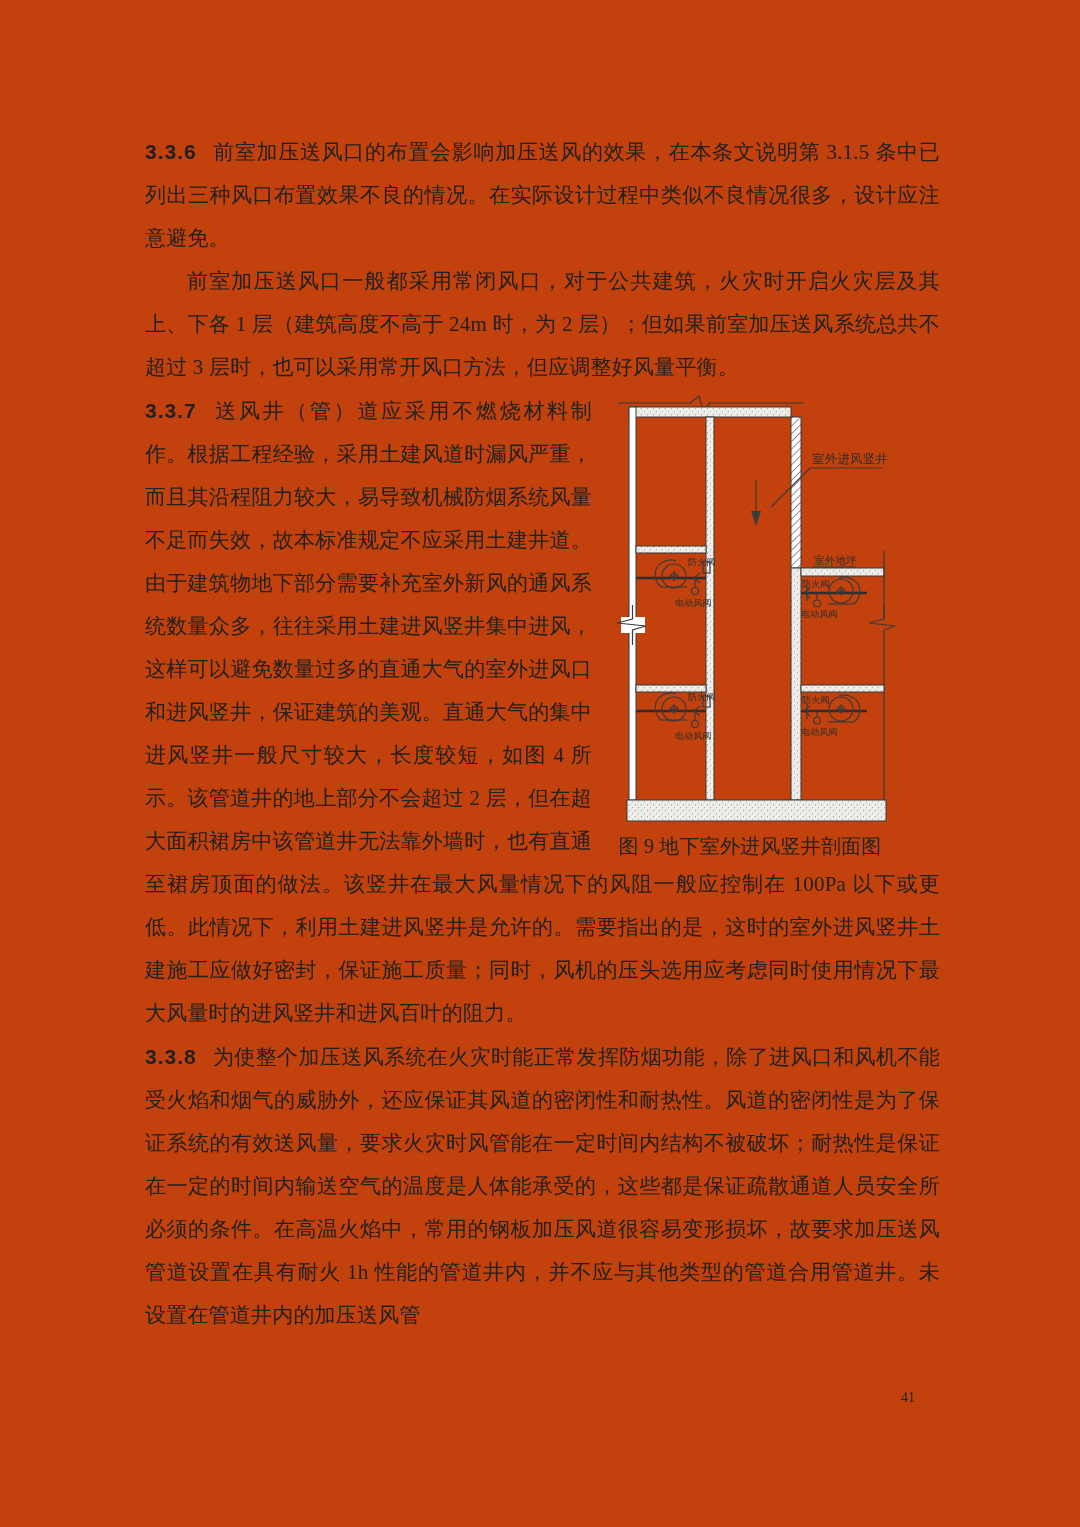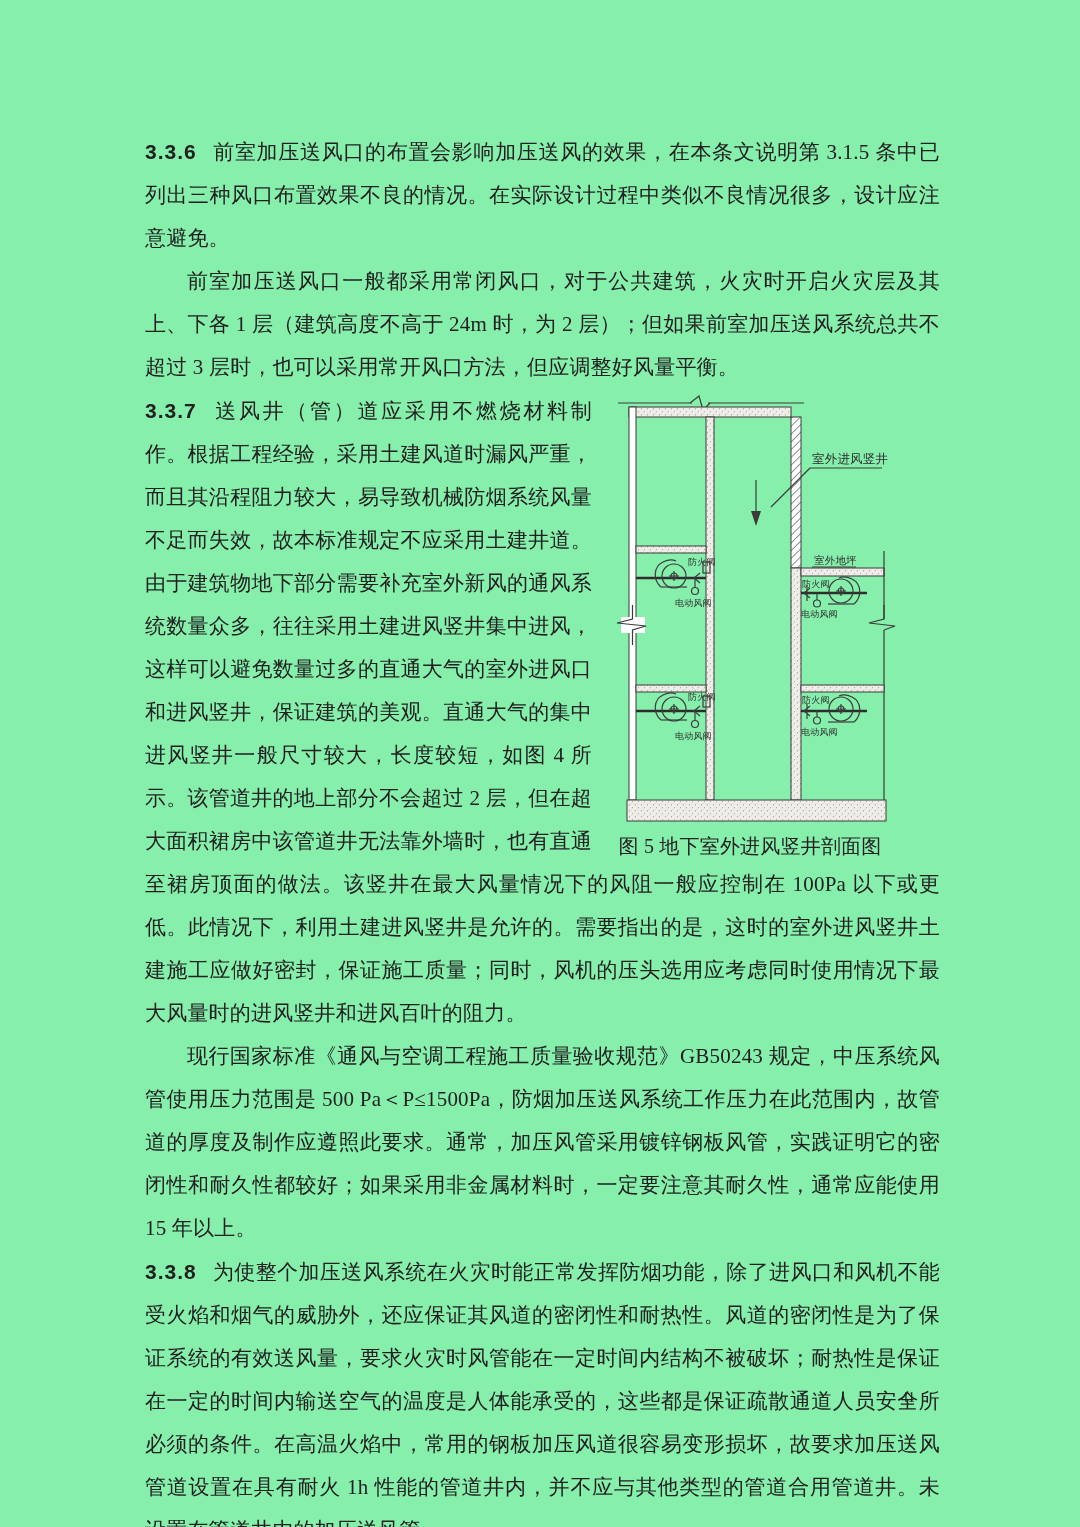--- a/index.html
+++ b/index.html
@@ -1,20 +1,20 @@
 <!DOCTYPE html>
 <html><head>
 <meta charset="utf-8">
 <style>
   html,body{margin:0;padding:0;}
   body{background:#e8e8e8;}
   .page{
     position:relative;
     width:1080px;height:1527px;
-    background:#86efac;
+    background:#c2410c;
     margin:0 auto;
     overflow:hidden;
     font-family:"Liberation Serif","DejaVu Serif",serif;
     color:#212121;
   }
   .content{
     position:absolute;
     left:145px;top:130px;
     width:795px;
   }
@@ -183,23 +183,22 @@
           <path class="ln" d="M224,327 H250"></path>
         </g>
         <text x="198" y="308" font-size="9" class="figtext">防火阀</text>
         <path class="ln" d="M203,308 V324 M206,311 L200,316 L206,321"></path>
         <line x1="213" y1="316" x2="213" y2="322" class="ln"></line>
         <circle cx="213" cy="325.5" r="3.5" fill="#ffffff" class="ln"></circle>
         <text x="197" y="340" font-size="9" class="figtext">电动风阀</text>
 
         <rect x="23" y="405" width="259" height="21" fill="url(#stip)" class="wallfill"></rect>
       </svg>
-      <span class="fig-caption">图 5 地下室外进风竖井剖面图</span>
+      <span class="fig-caption">图 9 地下室外进风竖井剖面图</span>
     </span><span class="clause-num">3.3.7</span><span>送风井（管）道应采用不燃烧材料制作。根据工程经验，采用土建风道时漏风严重，而且其沿程阻力较大，易导致机械防烟系统风量不足而失效，故本标准规定不应采用土建井道。由于建筑物地下部分需要补充室外新风的通风系统数量众多，往往采用土建进风竖井集中进风，这样可以避免数量过多的直通大气的室外进风口和进风竖井，保证建筑的美观。直通大气的集中进风竖井一般尺寸较大，长度较短，如图 4 所示。该管道井的地上部分不会超过 2 层，但在超大面积裙房中该管道井无法靠外墙时，也有直通至裙房顶面的做法。该竖井在最大风量情况下的风阻一般应控制在 100Pa 以下或更低。此情况下，利用土建进风竖井是允许的。需要指出的是，这时的室外进风竖井土建施工应做好密封，保证施工质量；同时，风机的压头选用应考虑同时使用情况下最大风量时的进风竖井和进风百叶的阻力。</span></p>
 
-    <p class="para indent"><span>现行国家标准《通风与空调工程施工质量验收规范》GB50243 规定，中压系统风管使用压力范围是 500 Pa＜P≤1500Pa，防烟加压送风系统工作压力在此范围内，故管道的厚度及制作应遵照此要求。通常，加压风管采用镀锌钢板风管，实践证明它的密闭性和耐久性都较好；如果采用非金属材料时，一定要注意其耐久性，通常应能使用 15 年以上。</span></p>
 
     <p class="para"><span class="clause-num">3.3.8</span><span>为使整个加压送风系统在火灾时能正常发挥防烟功能，除了进风口和风机不能受火焰和烟气的威胁外，还应保证其风道的密闭性和耐热性。风道的密闭性是为了保证系统的有效送风量，要求火灾时风管能在一定时间内结构不被破坏；耐热性是保证在一定的时间内输送空气的温度是人体能承受的，这些都是保证疏散通道人员安全所必须的条件。在高温火焰中，常用的钢板加压风道很容易变形损坏，故要求加压送风管道设置在具有耐火 1h 性能的管道井内，并不应与其他类型的管道合用管道井。未设置在管道井内的加压送风管</span></p>
 
   </div>
 
   <div class="page-number">41</div>
 </div>
 
 </body></html>

